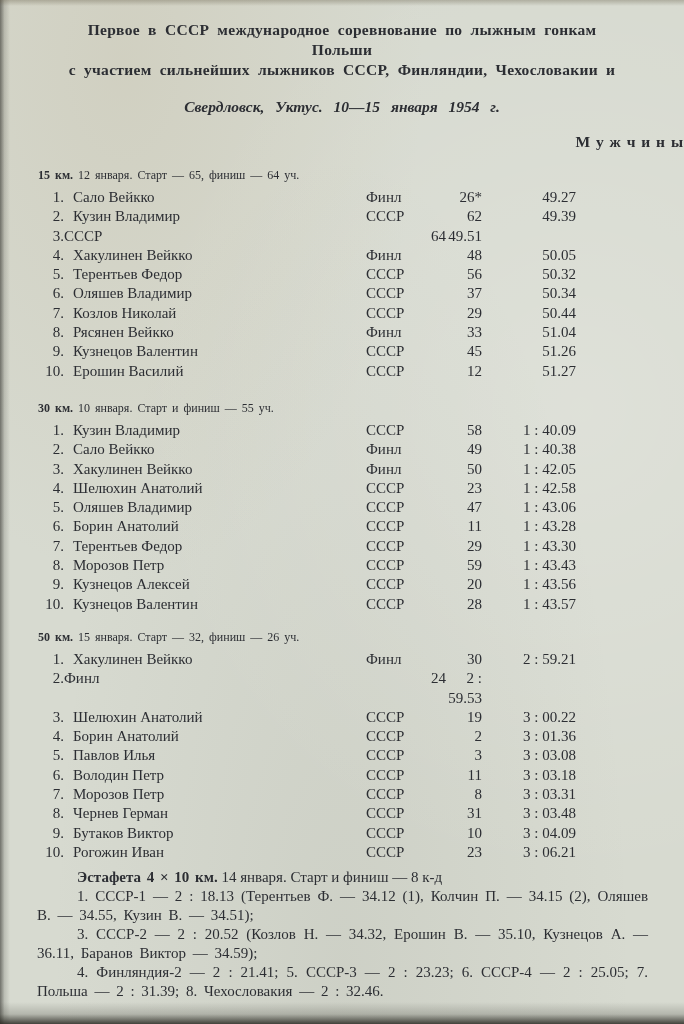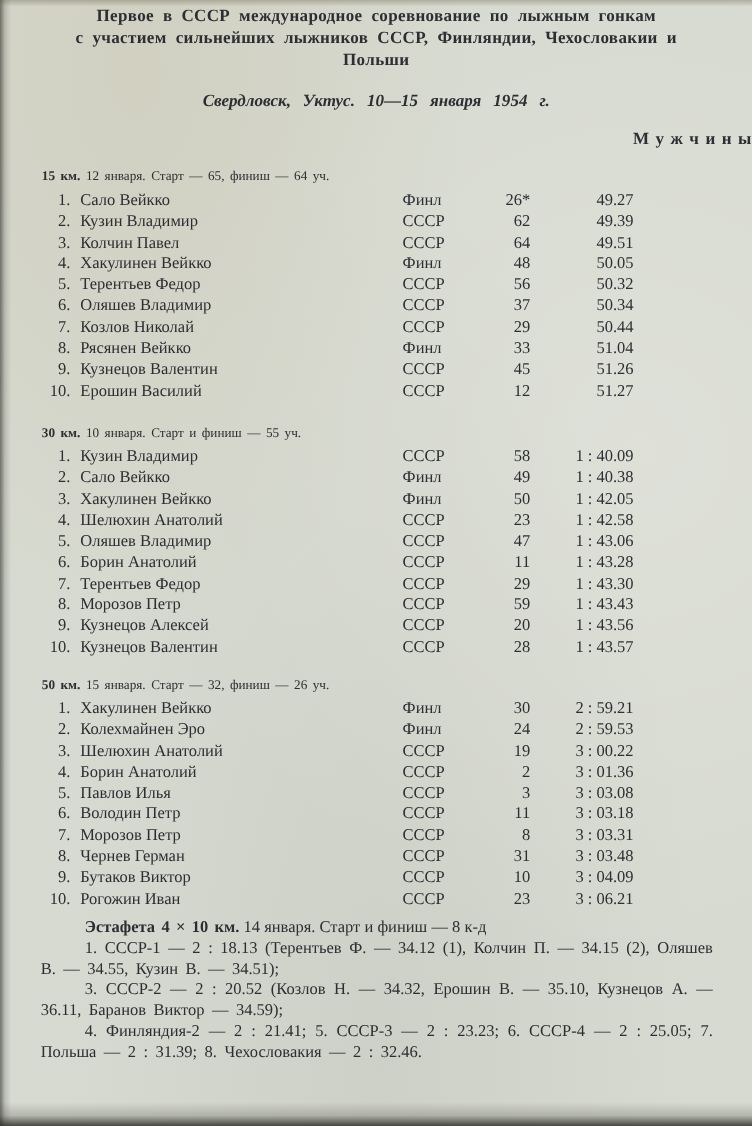--- a/index.html
+++ b/index.html
@@ -21,21 +21,21 @@
     background:linear-gradient(to right, rgba(28,28,24,0.55), rgba(28,28,24,0.15) 45%, rgba(28,28,24,0));
   }
   .edge-top{
     position:absolute;left:0;top:0;right:0;height:6px;pointer-events:none;
     background:linear-gradient(to bottom, rgba(100,92,70,0.35), rgba(100,92,70,0));
   }
   .edge-bottom{
     position:absolute;left:0;bottom:0;right:0;height:22px;pointer-events:none;
     background:linear-gradient(to bottom, rgba(55,55,47,0) 0%, rgba(55,55,47,0.22) 55%, rgba(40,40,33,0.85) 100%);
   }
-  .content{position:relative;padding-top:5px;}
+  .content{position:relative;padding-top:20px;}
 
   .title{
     text-align:center;font-weight:bold;font-size:15.5px;line-height:20px;
     word-spacing:4px;letter-spacing:0.3px;padding:0 40px;
   }
   .subtitle{
     margin-top:17px;text-align:center;
     font-style:italic;font-weight:bold;font-size:15.5px;line-height:20px;word-spacing:7px;
   }
   .gender{
@@ -70,22 +70,22 @@
   }
 </style>
 </head>
 <body>
 
 <div class="scan">
   <div class="content">
 
     <div class="title">
       <div>Первое в СССР международное соревнование по лыжным гонкам</div>
+      <div>Польши</div>
       <div>с участием сильнейших лыжников СССР, Финляндии, Чехословакии и</div>
-      <div>Польши</div>
     </div>
 
     <div class="subtitle">Свердловск, Уктус. 10—15 января 1954 г.</div>
 
     <div class="gender">М у ж ч и н ы</div>
 
     <div>
       <div class="race-header">
         <span class="dist">15 км.</span><span> 12 января. Старт — 65, финиш — 64 уч.</span>
       </div>
@@ -99,21 +99,20 @@
   </div>
           <div class="result-row">
     <span class="cell-rank">2.</span>
     <span class="cell-name">Кузин Владимир</span>
     <span class="cell-team">СССР</span>
     <span class="cell-bib">62</span>
     <span class="cell-time">49.39</span>
   </div>
           <div class="result-row">
     <span class="cell-rank">3.</span>
-    <span class="cell-name">Колчин Павел</span>
     <span class="cell-team">СССР</span>
     <span class="cell-bib">64</span>
     <span class="cell-time">49.51</span>
   </div>
           <div class="result-row">
     <span class="cell-rank">4.</span>
     <span class="cell-name">Хакулинен Вейкко</span>
     <span class="cell-team">Финл</span>
     <span class="cell-bib">48</span>
     <span class="cell-time">50.05</span>
@@ -248,21 +247,20 @@
       <div class="results">
           <div class="result-row">
     <span class="cell-rank">1.</span>
     <span class="cell-name">Хакулинен Вейкко</span>
     <span class="cell-team">Финл</span>
     <span class="cell-bib">30</span>
     <span class="cell-time">2 : 59.21</span>
   </div>
           <div class="result-row">
     <span class="cell-rank">2.</span>
-    <span class="cell-name">Колехмайнен Эро</span>
     <span class="cell-team">Финл</span>
     <span class="cell-bib">24</span>
     <span class="cell-time">2 : 59.53</span>
   </div>
           <div class="result-row">
     <span class="cell-rank">3.</span>
     <span class="cell-name">Шелюхин Анатолий</span>
     <span class="cell-team">СССР</span>
     <span class="cell-bib">19</span>
     <span class="cell-time">3 : 00.22</span>

